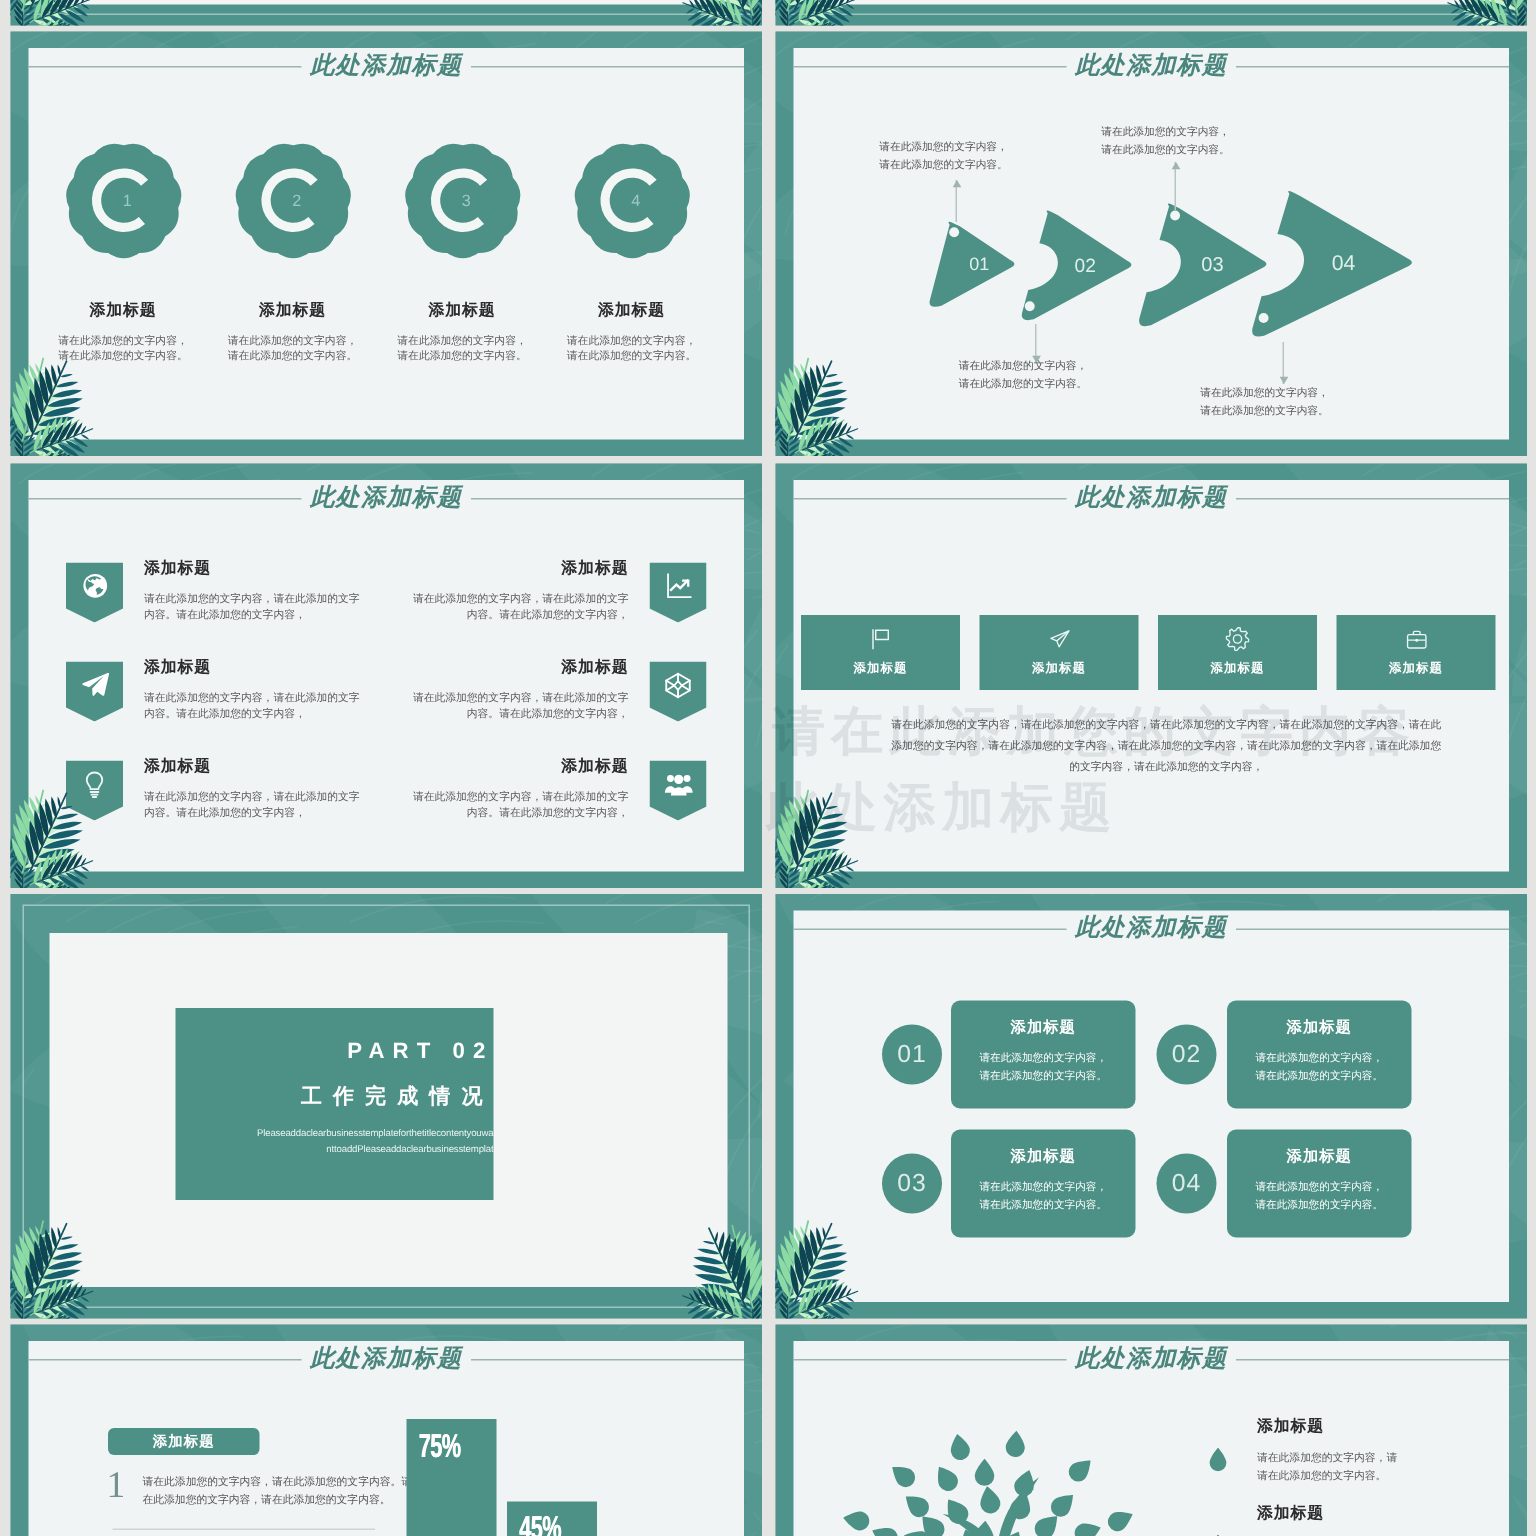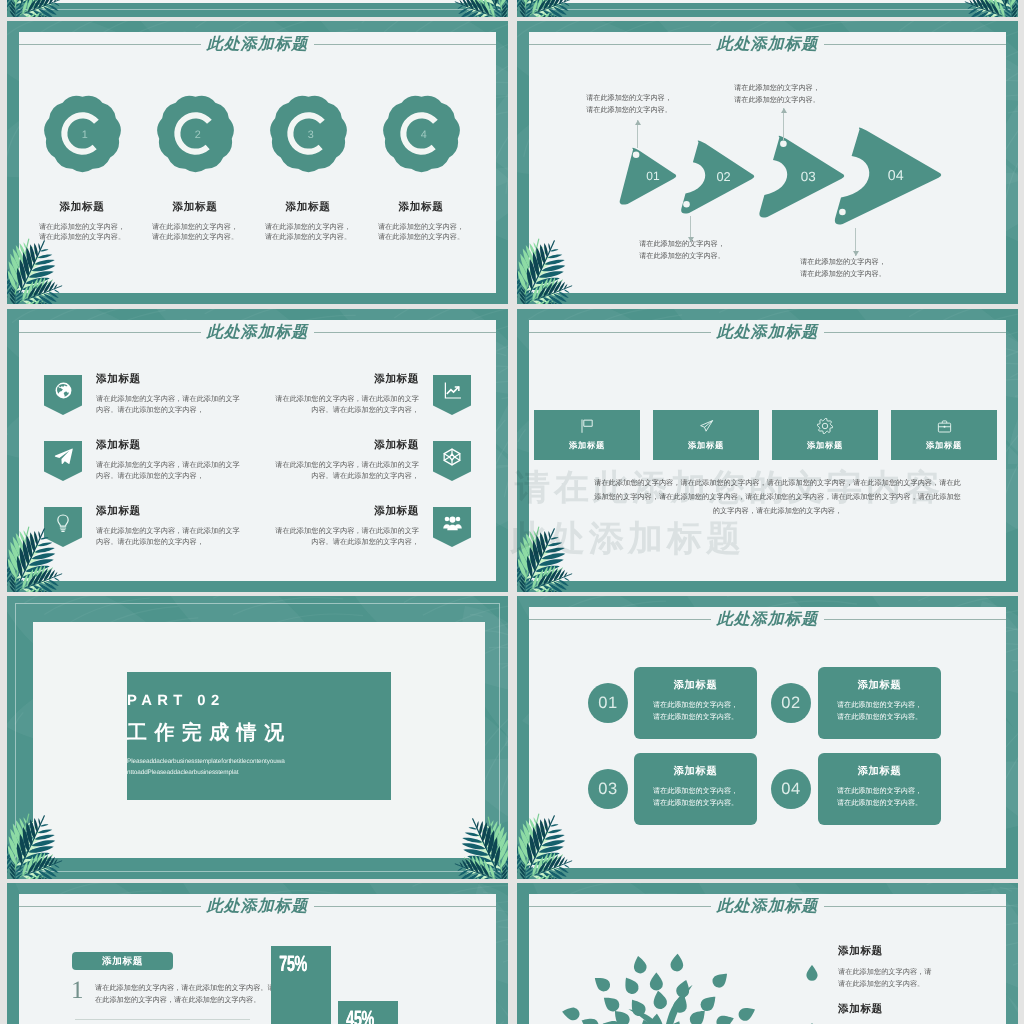--- a/index.html
+++ b/index.html
@@ -29,24 +29,24 @@
   .s1p{margin-top:8px;}
 
   .pen{position:relative;}
 
   .s4box{position:absolute;width:106px;height:50px;background:#4d9186;color:#fff;
          display:flex;flex-direction:column;align-items:center;justify-content:center;}
   .s4box .lab{font-size:8.3px;font-weight:700;letter-spacing:.7px;margin-top:6px;}
 
   .thinframe{position:absolute;left:8px;top:7px;right:8px;bottom:7px;border:1px solid rgba(255,255,255,.45);}
   .s5card{left:26px;top:26px;right:23px;bottom:21px;background:#f2f5f4;}
-  .s5inner{position:absolute;left:94px;top:50px;width:264px;height:128px;background:#4d9186;
-           color:#fff;text-align:left;}
+  .s5inner{position:absolute;left:84px;top:50px;width:212px;height:128px;background:#4d9186;
+           color:#fff;text-align:right;}
   .s5part{margin-top:22px;font-size:14.8px;font-weight:700;letter-spacing:5.4px;line-height:1;}
-  .s5title{margin-top:14px;font-size:20px;font-weight:700;letter-spacing:7.4px;line-height:1;}
+  .s5title{margin-top:14px;font-size:14px;font-weight:700;letter-spacing:7.4px;line-height:1;}
   .s5sub{margin-top:13px;font-size:6.4px;line-height:1.78;letter-spacing:-.1px;color:#eaf4f1;}
 
   .s6circ{position:absolute;width:40px;height:40px;border-radius:50%;background:#4d9186;
           color:#dcece8;font-size:16.5px;display:flex;align-items:center;
           justify-content:center;letter-spacing:.6px;}
   .s6box{position:absolute;width:123px;height:72px;background:#4d9186;border-radius:6px;
          color:#fff;text-align:center;}
   .s6h{margin-top:14px;font-size:10.2px;font-weight:700;letter-spacing:.7px;line-height:1;}
   .s6b{margin-top:9px;font-size:7.1px;line-height:1.62;}
 

